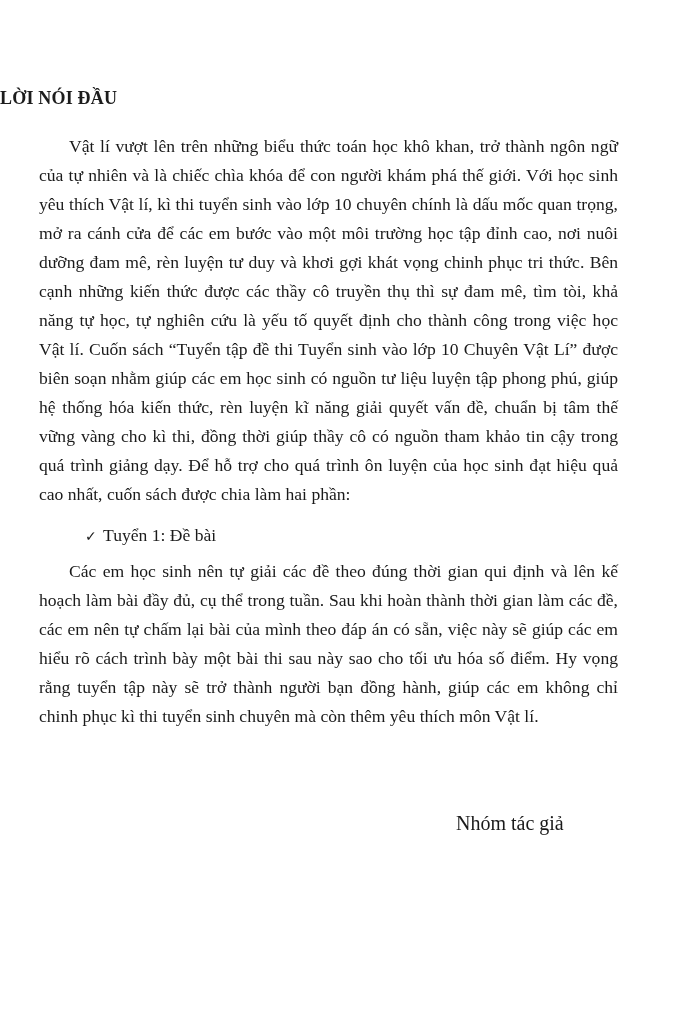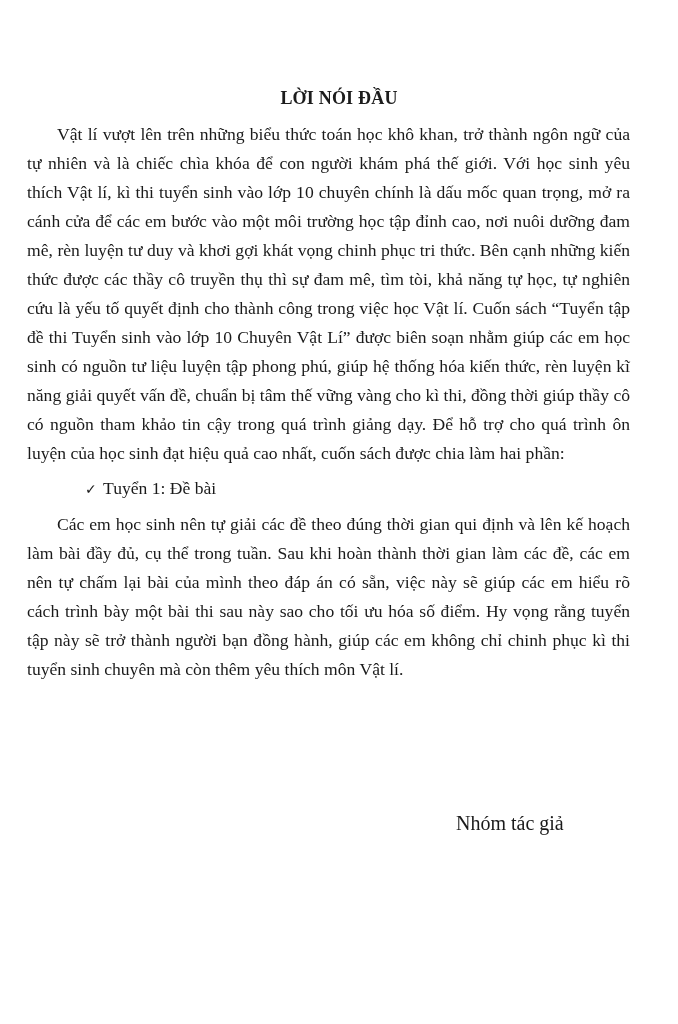--- a/index.html
+++ b/index.html
@@ -19,37 +19,37 @@
       position: absolute;
       left: 0; top: 0;
       width: 678px; height: 1024px;
       background: #ffffff;
     }
     .title {
       position: absolute;
       top: 88px;
       left: 0;
       width: 678px;
-      text-align: center;
+      text-align: left;
       font-weight: bold;
       font-size: 18px;
       letter-spacing: 0.2px;
       color: #1c1c1c;
     }
     .body-text {
       position: absolute;
       top: 120px;
       left: 27px;
       width: 603px;
       font-size: 17.6px;
       line-height: 29px;
       text-align: justify;
     }
     .para {
-      margin: 0;
+      margin: 12px;
       text-indent: 30px;
     }
     .para + .para { margin-top: 7px; }
     .list {
       margin: 6px 0 0 0;
       padding: 0;
       list-style: none;
     }
     .list li {
       padding-left: 58px;

